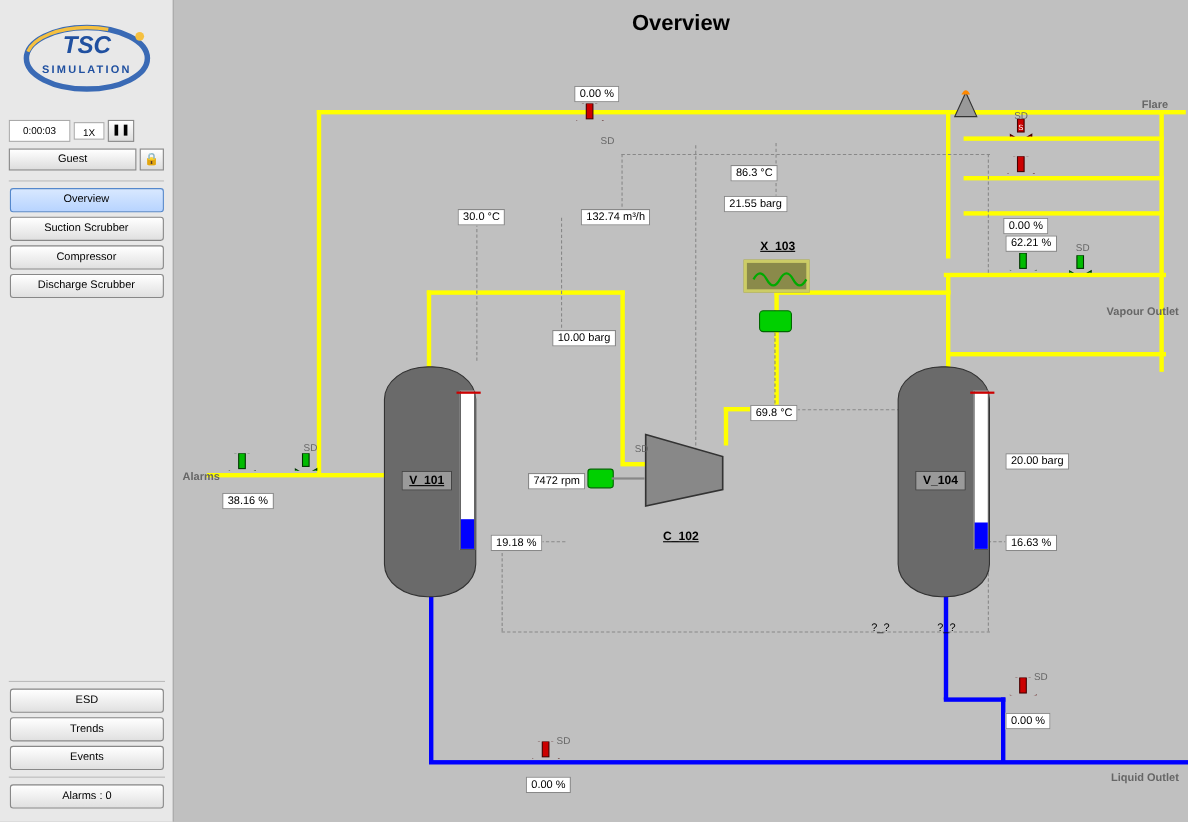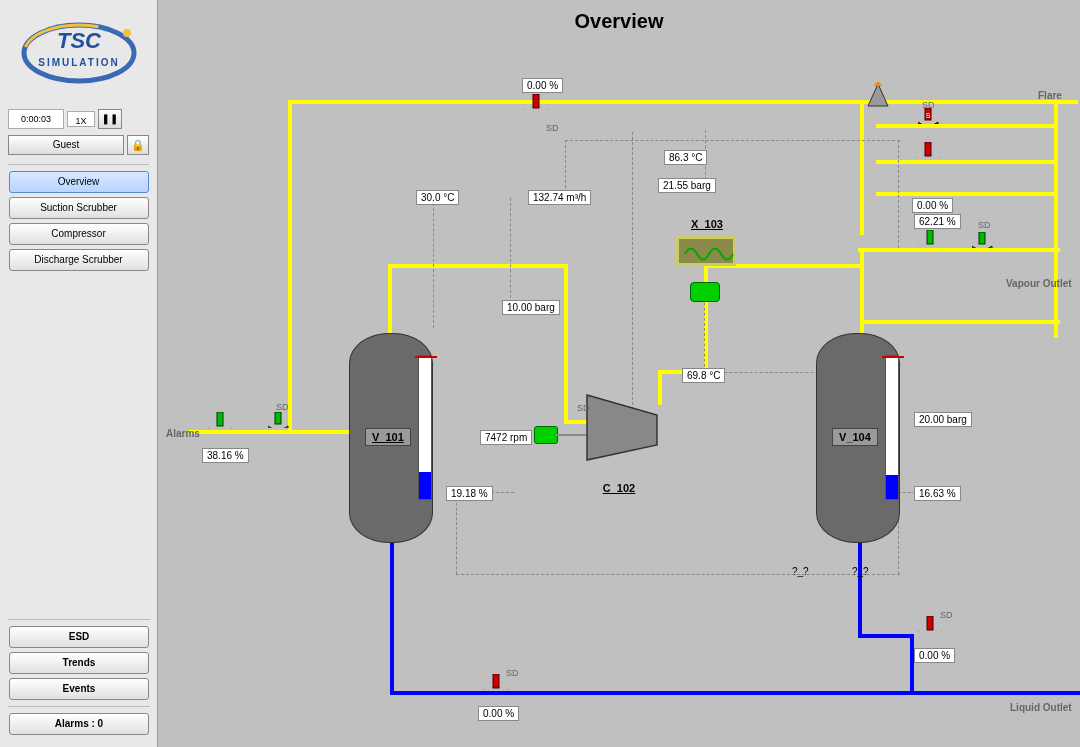--- a/index.html
+++ b/index.html
@@ -8,21 +8,21 @@
   .logo { width: 140px; margin: 8px auto; display: block; }
   .ctrl-row { display: flex; gap: 3px; padding: 3px 8px; align-items: center; }
   .time-box { width: 56px; height: 20px; font-size: 9px; border: 1px solid #aaa; background: #fff; text-align: center; line-height: 18px; }
   .speed-box { width: 28px; height: 16px; font-size: 9px; border: 1px solid #aaa; background: #fff; text-align: center; line-height: 18px; }
   .play-btn { width: 24px; height: 20px; border: 1px solid #888; background: linear-gradient(#fff,#ddd); font-size: 10px; line-height: 18px; text-align: center; cursor: pointer; }
   .lock-btn { width: 22px; height: 20px; border: 1px solid #888; background: linear-gradient(#fff,#ddd); font-size: 11px; line-height: 18px; text-align: center; cursor: pointer; }
   .guest-btn { flex: 1; height: 20px; border: 1px solid #888; background: linear-gradient(#fff,#ddd); font-size: 10px; line-height: 18px; text-align: center; cursor: pointer; }
   .hr { height: 1px; background: #bbb; margin: 6px 8px; }
   .nav-btn { display: block; width: 140px; margin: 4px auto; height: 22px; border: 1px solid #888; background: linear-gradient(#fff,#e0e0e0); font-size: 10px; line-height: 20px; text-align: center; cursor: pointer; border-radius: 3px; }
   .nav-btn.active { background: linear-gradient(#d8e8ff,#b8d4ff); border-color: #5588cc; }
-  .bottom-nav { position: absolute; bottom: 8px; left: 0; width: 158px; font-weight: bold; }
+  .bottom-nav { position: absolute; bottom: 8px; left: 0; width: 158px; }
   .main { position: absolute; left: 158px; top: 0; width: 922px; height: 747px; background: #c0c0c0; }
   .title { position: absolute; left: 0; right: 0; top: 10px; text-align: center; font-size: 20px; font-weight: bold; }
   .diagram { position: absolute; left: 0; top: 50px; width: 922px; height: 697px; }
   .lbl { position: absolute; font-size: 10px; background: #fff; border: 1px solid #888; padding: 1px 4px; text-align: center; }
   .txt { position: absolute; font-size: 10px; }
   .txt.out { color: #666; font-weight: bold; }
   .sd { position: absolute; font-size: 9px; color: #666; }
   .eqlbl { position: absolute; font-size: 11px; font-weight: bold; text-align: center; text-decoration: underline; }
   .yellow-line { position: absolute; background: #ffff00; }
   .blue-line { position: absolute; background: #0000ff; }

